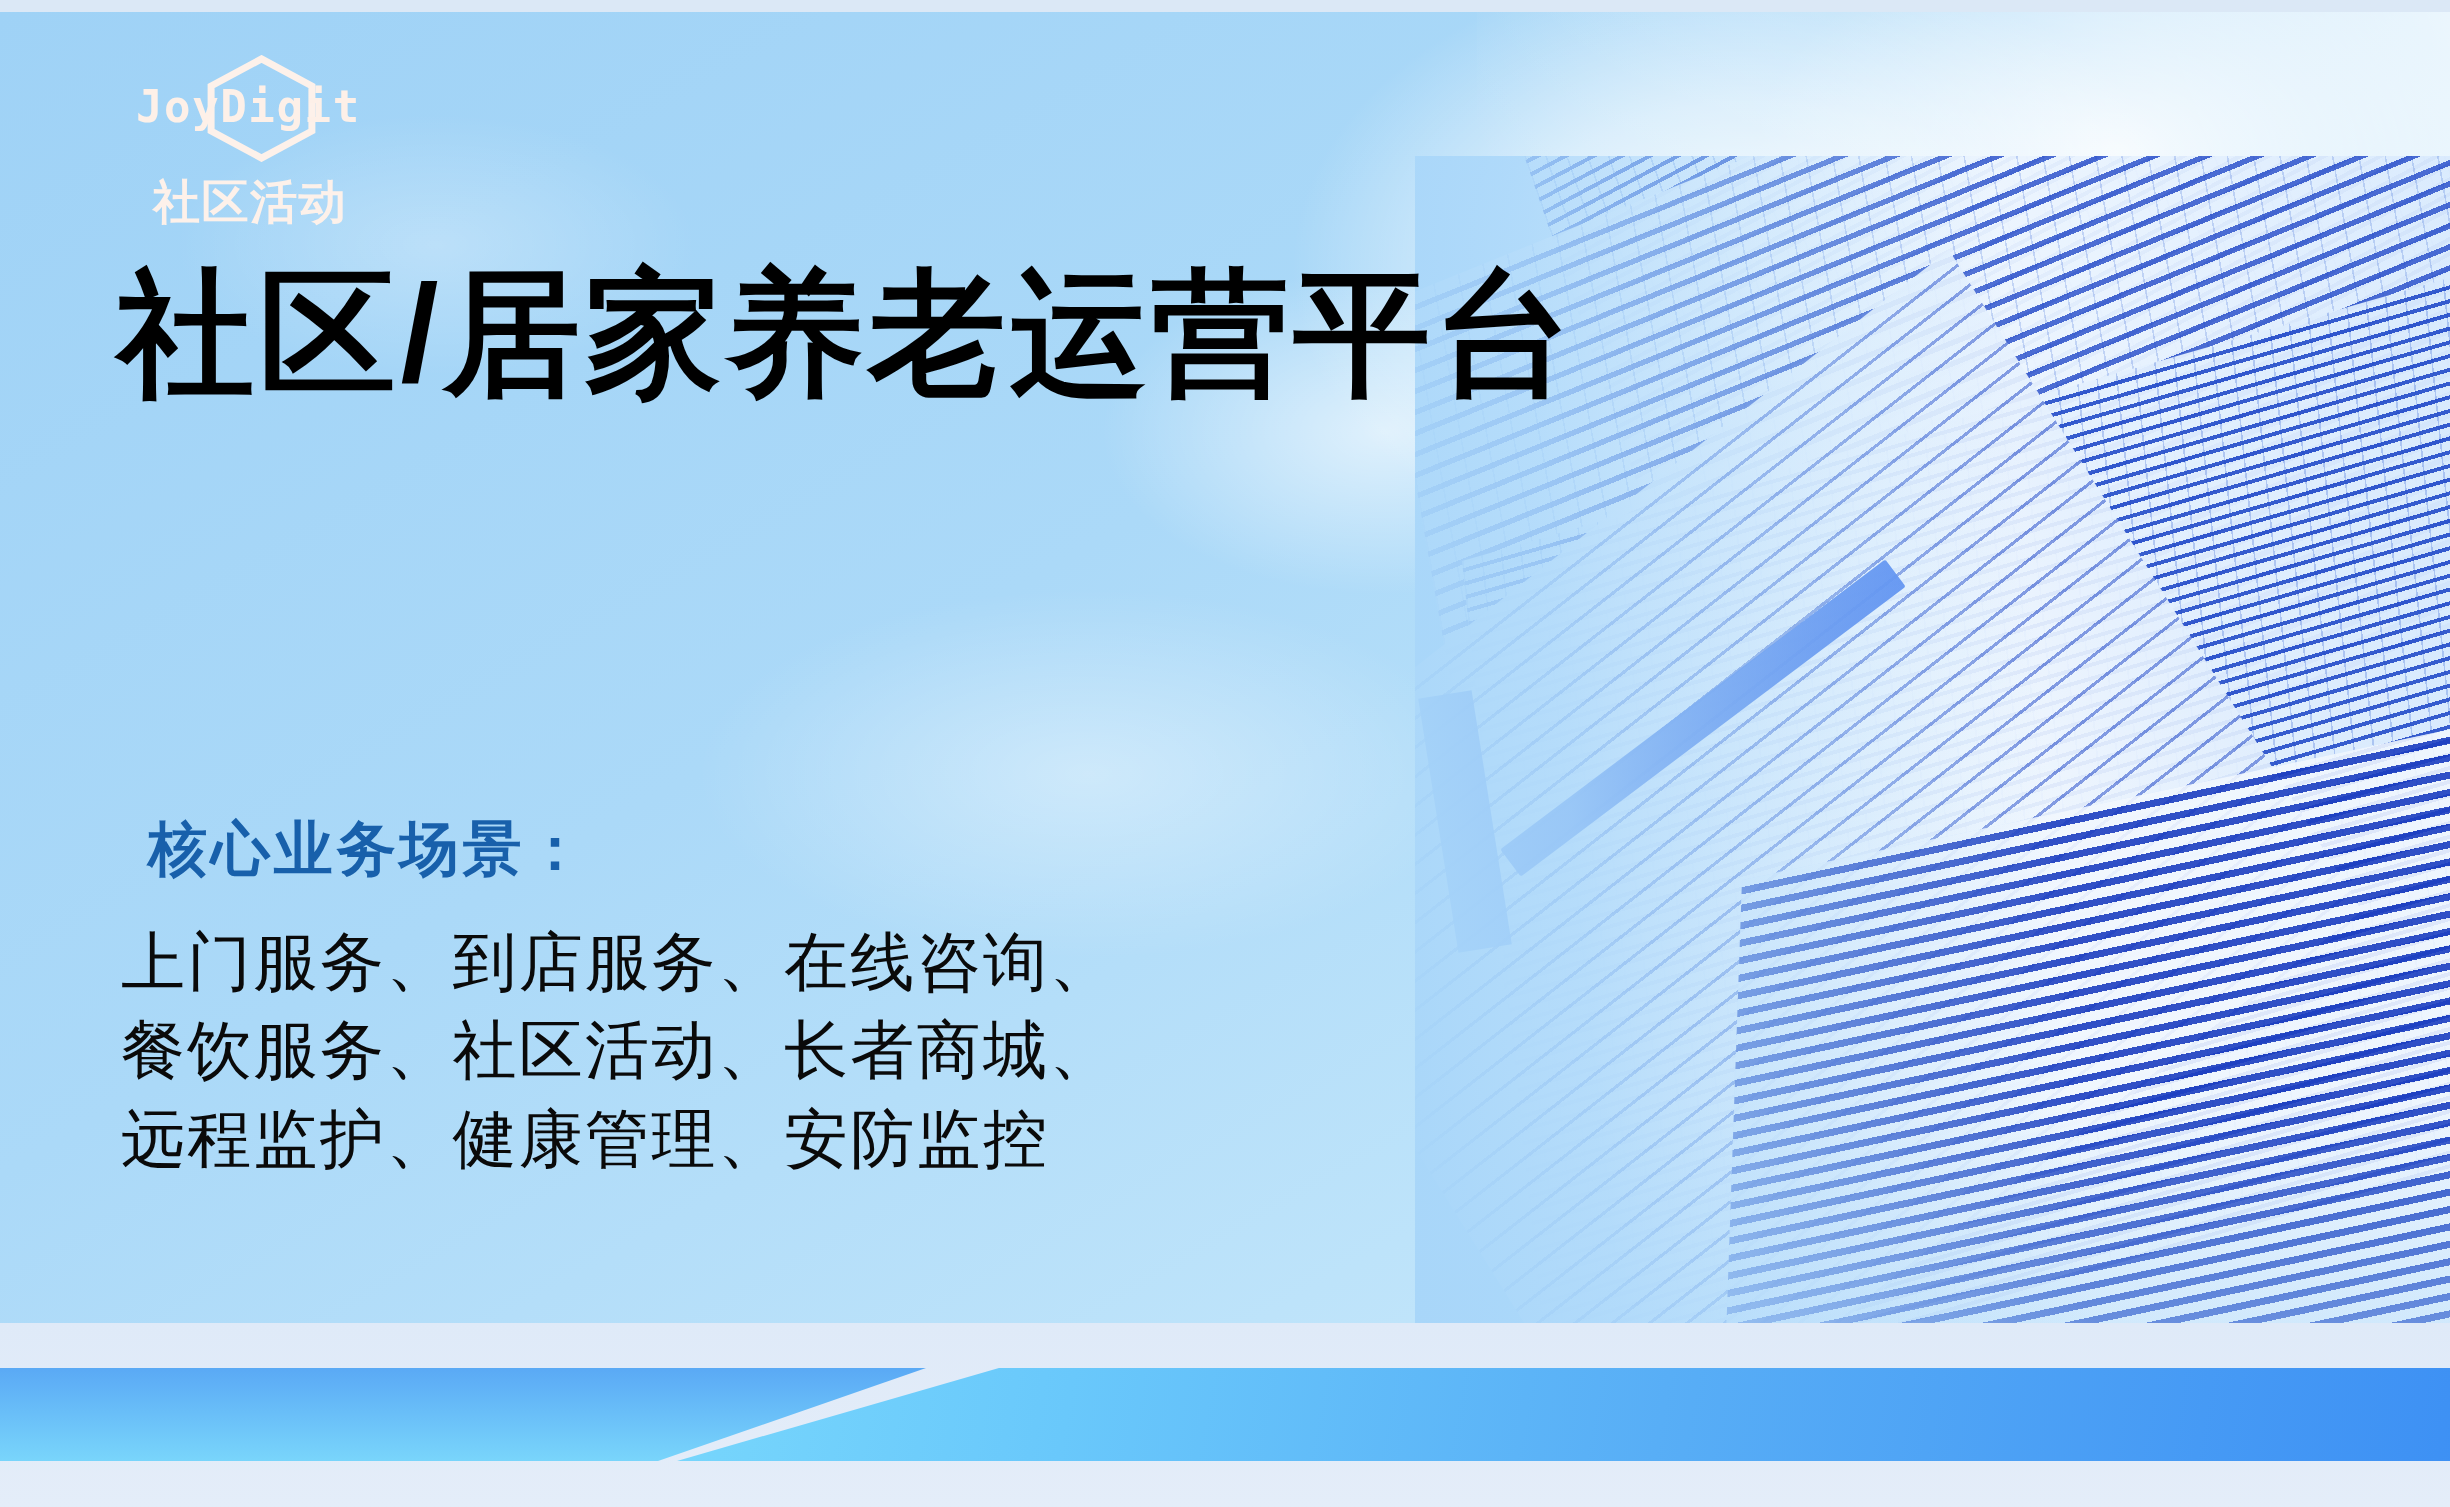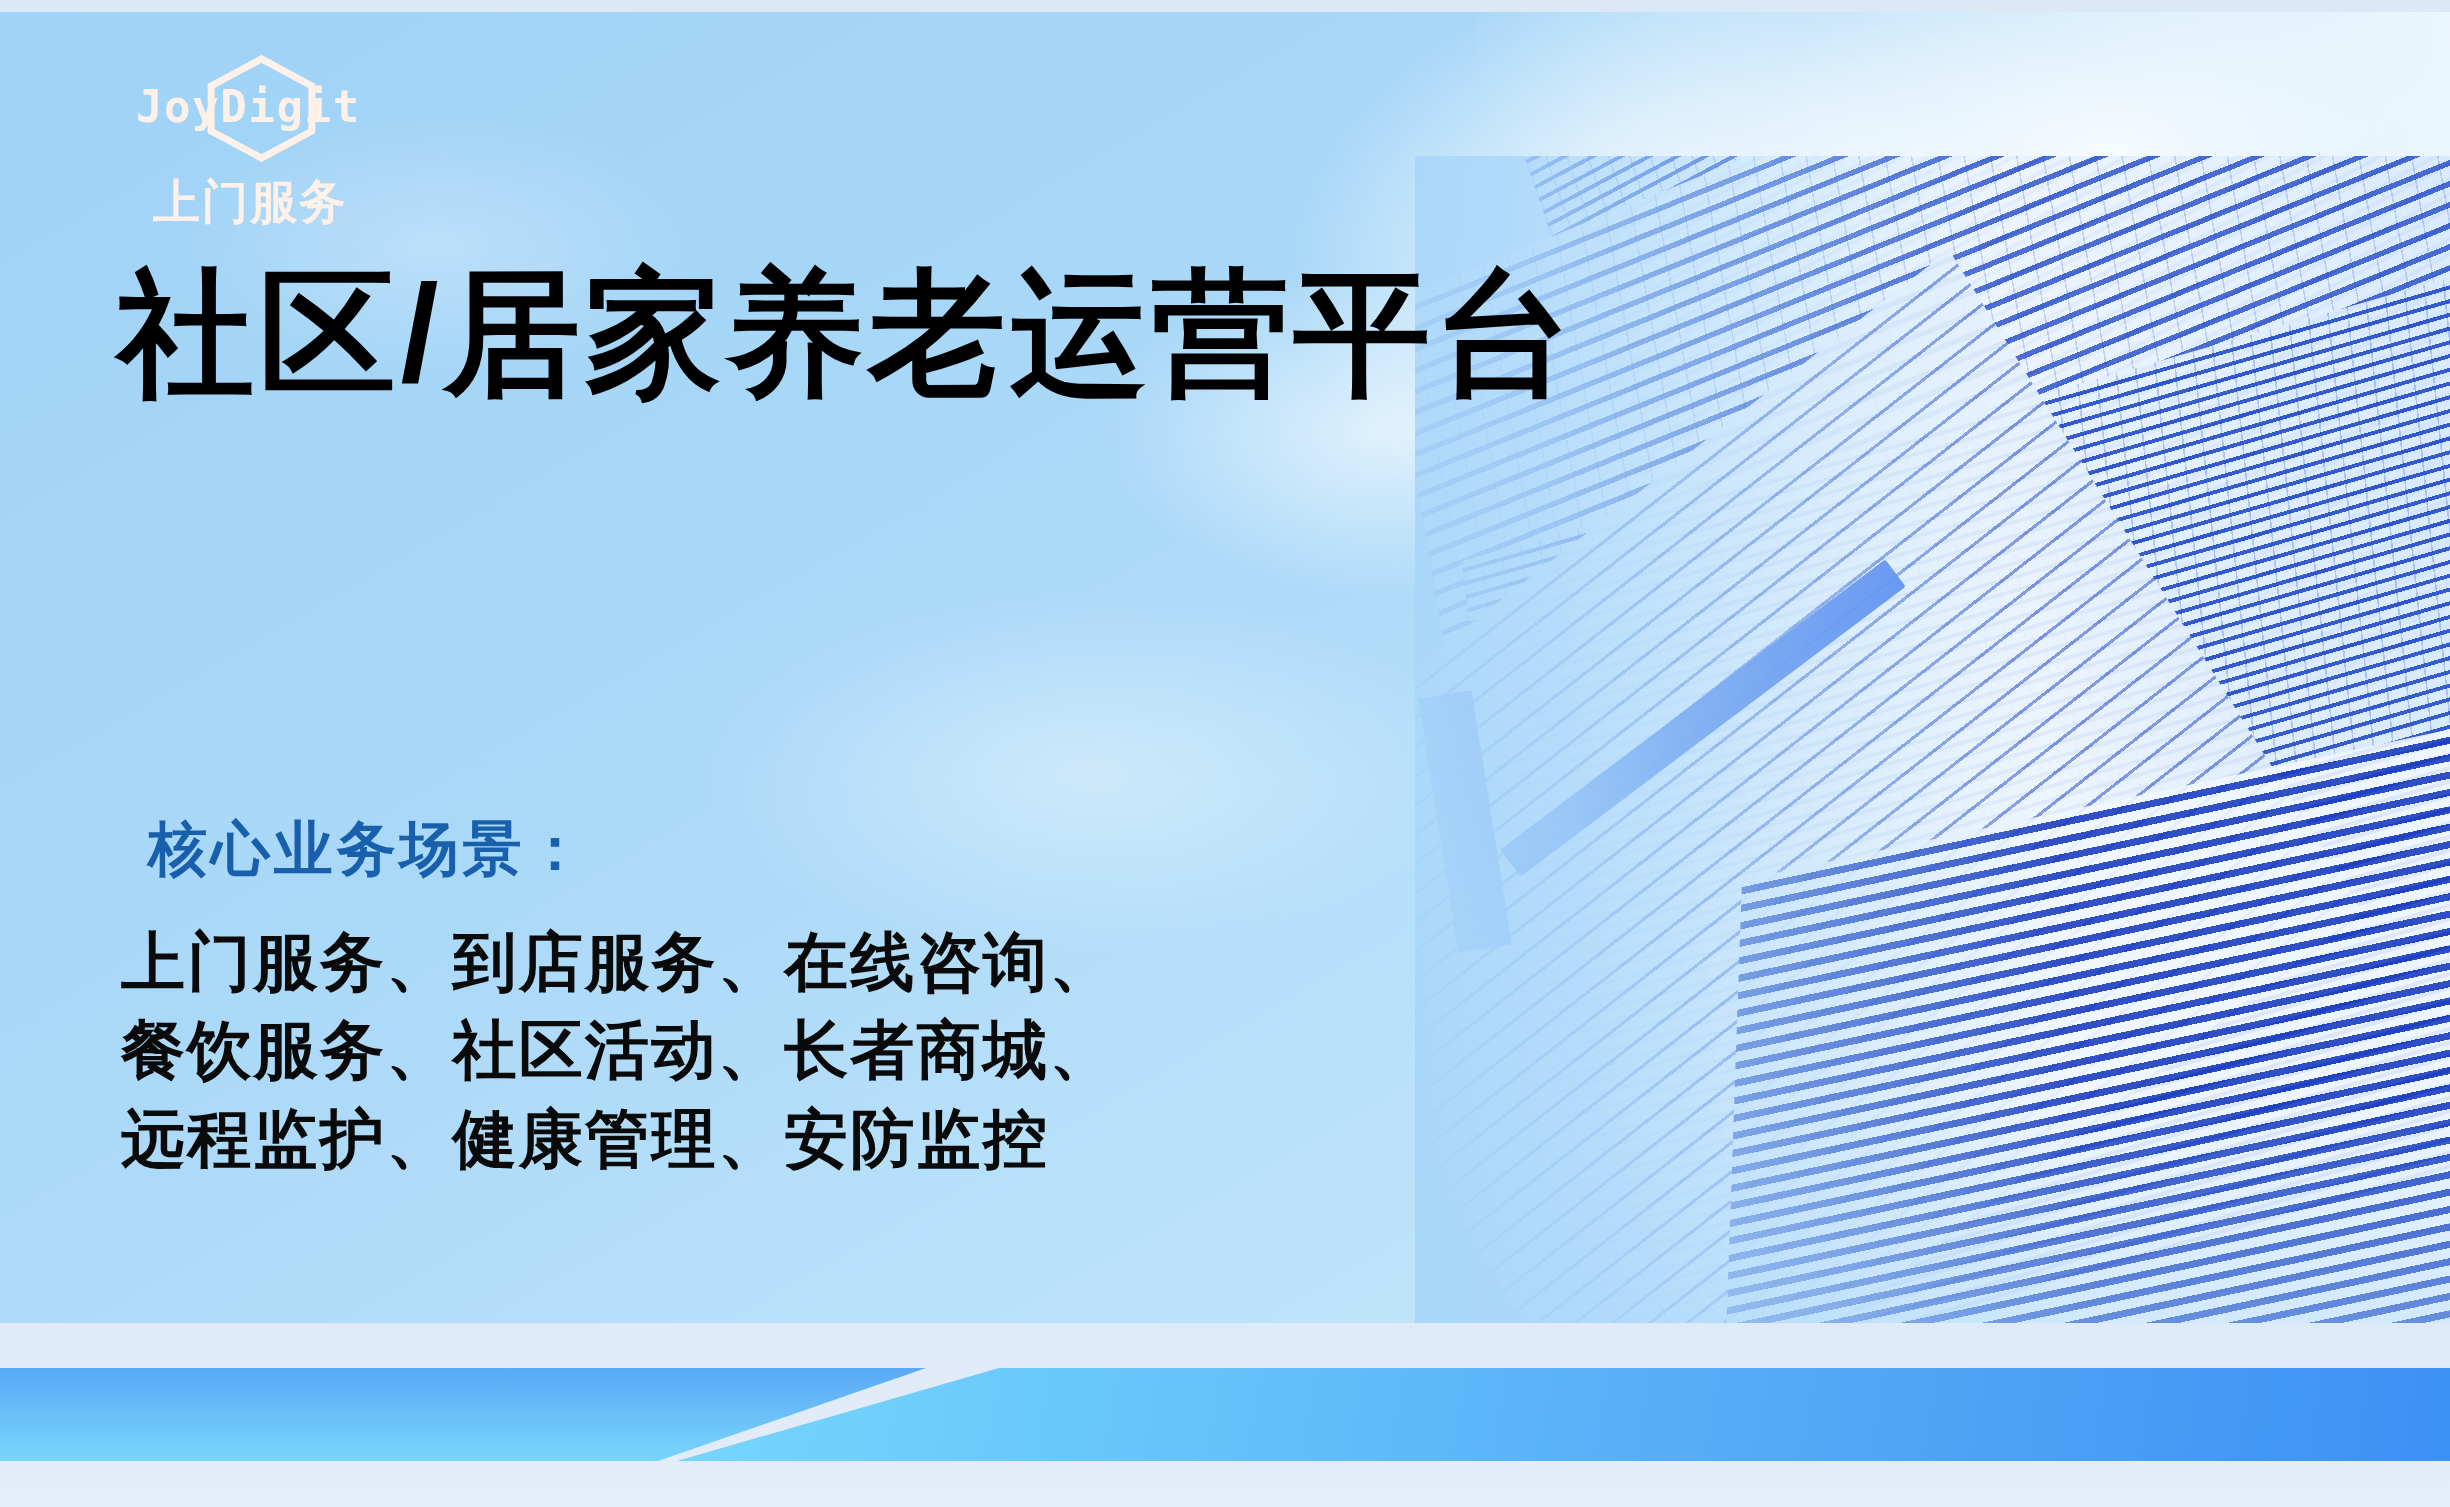--- a/index.html
+++ b/index.html
@@ -131,21 +131,21 @@
     font-size:59px; font-weight:bold; color:#1860ab;
     letter-spacing:3.9px; white-space:nowrap;
   }
 
   
   .body-lines {
     position:absolute; left:121px; top:918px; z-index:20;
   }
   .body-lines .bl {
     font-size:64px; color:#0a0a0a; letter-spacing:2.3px;
-    line-height:1.38; white-space:nowrap; font-weight:700;
+    line-height:1.38; white-space:nowrap; font-weight:400;
   }
 
   
   .bottom-band {
     position:absolute; left:0; bottom:0; width:100%; height:185px; z-index:30;
     background:#dfeaf8;
   }
   .bottom-band .bb-bg {
     position:absolute; left:0; top:0; width:100%; height:100%;
     background:linear-gradient(180deg,#dfeaf8 0%,#e4edf9 100%);
@@ -188,21 +188,21 @@
 
   <div class="logo">
     <div class="logo-mark">
       <div class="hexagon">
         <svg width="115" height="107" viewBox="0 0 148 138" aria-hidden="true">
           <polygon points="74,5 139,40 139,98 74,133 9,98 9,40" fill="none" stroke="#fdf1ea" stroke-width="9"></polygon>
         </svg>
       </div>
       <div class="logo-word">JoyDigit</div>
     </div>
-    <div class="logo-cn">上门服务</div>
+    <div class="logo-cn">社区活动</div>
   </div>
 
   <div class="headline">社区/居家养老运营平台</div>
 
   <div class="section-head">核心业务场景：</div>
 
   <div class="body-lines">
     <div class="bl">上门服务、到店服务、在线咨询、</div>
     <div class="bl">餐饮服务、社区活动、长者商城、</div>
     <div class="bl">远程监护、健康管理、安防监控</div>

